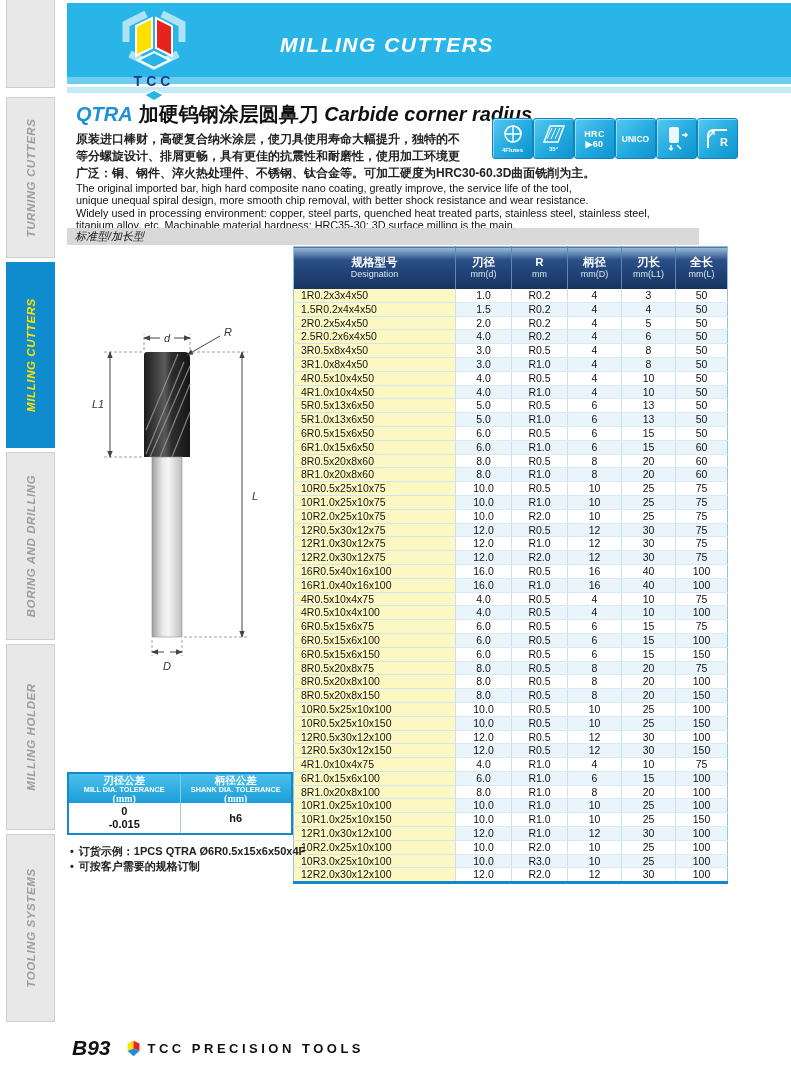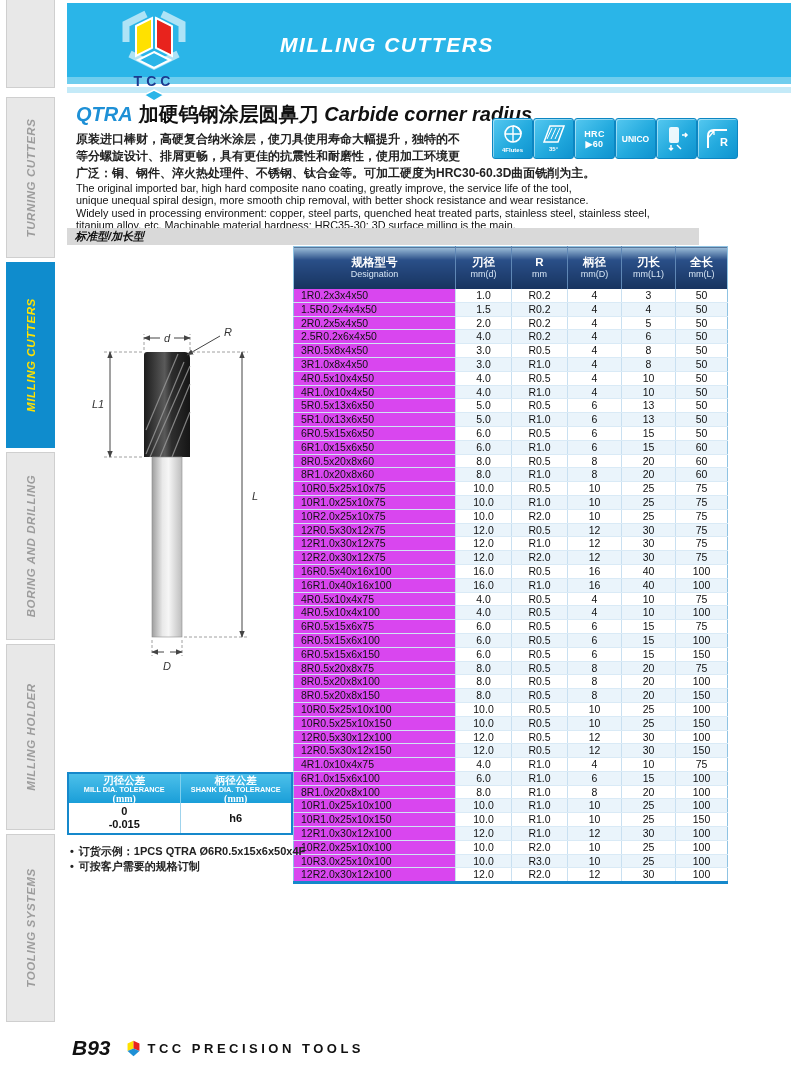--- a/index.html
+++ b/index.html
@@ -41,38 +41,38 @@
   .badge { width:41px; height:41px; background:linear-gradient(135deg,#55c8f0 0%,#23aade 55%,#0f93cf 100%);
            border:1px solid #0c86c2; border-radius:3px; position:relative; color:#fff;
            display:flex; flex-direction:column; align-items:center; justify-content:center;
            box-shadow:inset 1px 1px 0 rgba(255,255,255,.45); }
   .badge .cap { font-size:6px; font-weight:bold; line-height:7px; }
   .badge .big { font-size:9px; font-weight:bold; line-height:10px; letter-spacing:.3px; }
   .badge .mid { font-size:8.5px; font-weight:bold;text-align:center; }
 
   
   .section-bar { position:absolute; left:67px; top:228px; width:632px; height:17px; background:#d9d9d9;
-                 font-size:11px; font-weight:bold; font-style:italic; color:#111; line-height:17px; padding-left:8px; }
+                 font-size:11px; font-weight:normal; font-style:italic; color:#111; line-height:17px; padding-left:8px; }
 
   
   .drawing { position:absolute; left:72px; top:322px; }
 
   
   table.spec { position:absolute; left:293px; top:246px; width:434px; border-collapse:collapse;
                table-layout:fixed; border:1px solid #8fc3e3; border-bottom:3px solid #1588cb; }
   table.spec thead th { background:linear-gradient(180deg,#9dbeda 0%,#2a4f88 30%,#17335f 100%);
                color:#fff; height:38px; vertical-align:middle; border-right:1px solid #5f87b5; padding:9px; }
   table.spec thead th:last-child { border-right:none; }
   .h-zh { font-size:11.5px; font-weight:bold; line-height:13px; }
   .h-en { font-size:9px; font-weight:normal; color:#d7e6f5; line-height:11px; }
   table.spec td { height:12.8px; font-size:10.5px; color:#111; text-align:center; padding:0;
                border-right:1px solid #c9e0f1; border-bottom:1px solid #d9eaf6; line-height:12.8px;
                overflow:hidden; white-space:nowrap; }
   table.spec td:last-child { border-right:none; }
-  table.spec td.des { background:#d946ef; text-align:left; padding-left:7px; border-bottom:1px solid #cfe4f2; }
+  table.spec td.des { background:#fef9c3; text-align:left; padding-left:7px; border-bottom:1px solid #cfe4f2; }
   table.spec tr.alt td:not(.des) { background:#eaf4fb; }
 
   
   table.tol { position:absolute; left:67px; top:772px; width:224px; border-collapse:collapse;
               table-layout:fixed; border:2px solid #1588cb; }
   table.tol th { background:linear-gradient(180deg,#4cc0ea,#1a9ed8); color:#fff; height:27px;
               border-right:1px solid #7fd0ee; padding:0; vertical-align:middle; }
   table.tol th:last-child { border-right:none; }
   .t-zh { font-size:10.5px; font-weight:bold; line-height:12px; }
   .t-en { font-size:7.3px; font-weight:bold; line-height:8.5px; }

